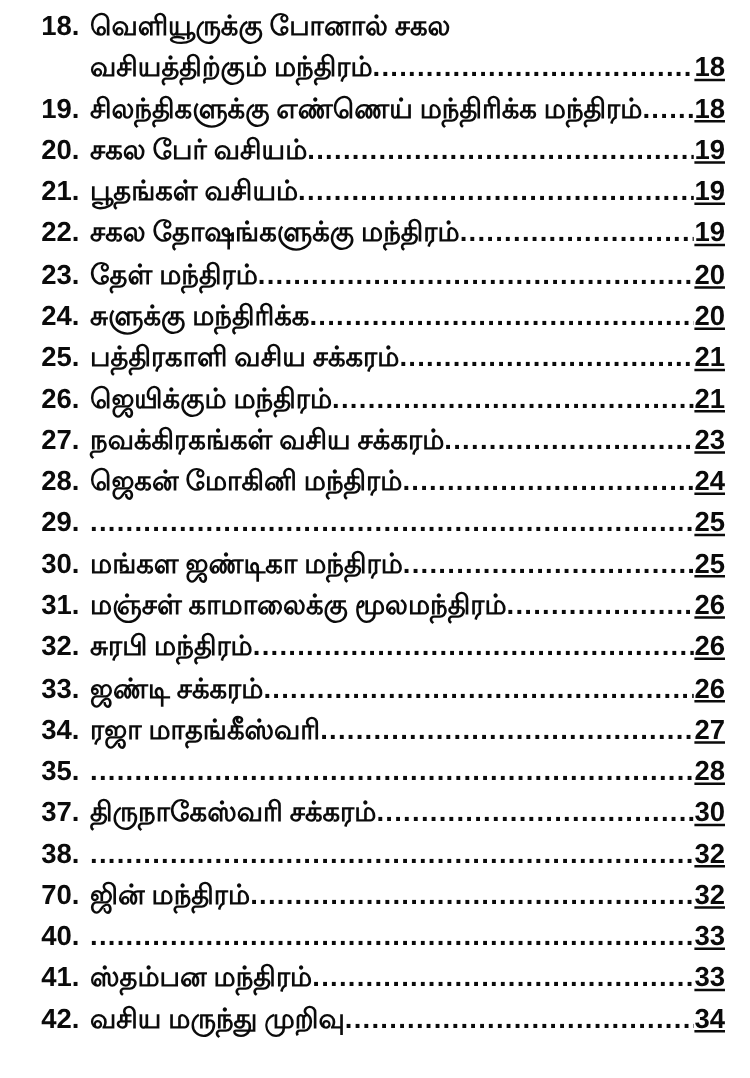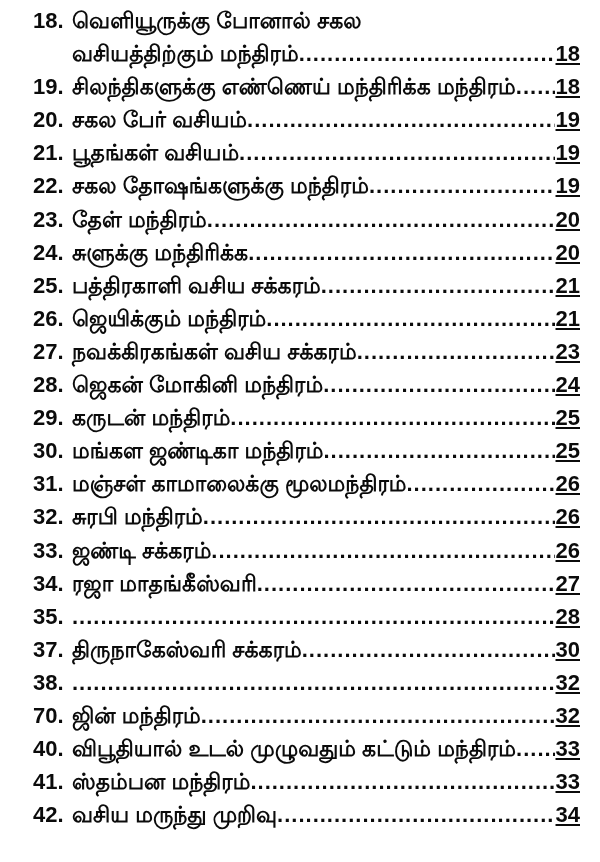--- a/index.html
+++ b/index.html
@@ -21,20 +21,21 @@
     font-size: 22px;
     line-height: 33.1px;
     white-space: nowrap;
   }
   .num {
     flex: 0 0 39px;
   }
   .title {
     white-space: nowrap;
     flex: 0 0 auto;
+    font-family: Liberation Serif, serif;
   }
   .dots {
     flex: 1 1 auto;
     overflow: hidden;
     white-space: nowrap;
     min-width: 8px;
   }
   .dots::after {
     content: "....................................................................................................";
     letter-spacing: 1px;
@@ -114,21 +115,20 @@
       <span class="page">23</span>
     </div>
     <div class="row">
       <span class="num">28.</span>
       <span class="title">ஜெகன் மோகினி மந்திரம்</span>
       <span class="dots"></span>
       <span class="page">24</span>
     </div>
     <div class="row">
       <span class="num">29.</span>
-      <span class="title">கருடன் மந்திரம்</span>
       <span class="dots"></span>
       <span class="page">25</span>
     </div>
     <div class="row">
       <span class="num">30.</span>
       <span class="title">மங்கள ஜண்டிகா மந்திரம்</span>
       <span class="dots"></span>
       <span class="page">25</span>
     </div>
     <div class="row">
@@ -172,21 +172,20 @@
       <span class="page">32</span>
     </div>
     <div class="row">
       <span class="num">70.</span>
       <span class="title">ஜின் மந்திரம்</span>
       <span class="dots"></span>
       <span class="page">32</span>
     </div>
     <div class="row">
       <span class="num">40.</span>
-      <span class="title">விபூதியால் உடல் முழுவதும் கட்டும் மந்திரம்</span>
       <span class="dots"></span>
       <span class="page">33</span>
     </div>
     <div class="row">
       <span class="num">41.</span>
       <span class="title">ஸ்தம்பன மந்திரம்</span>
       <span class="dots"></span>
       <span class="page">33</span>
     </div>
     <div class="row">

